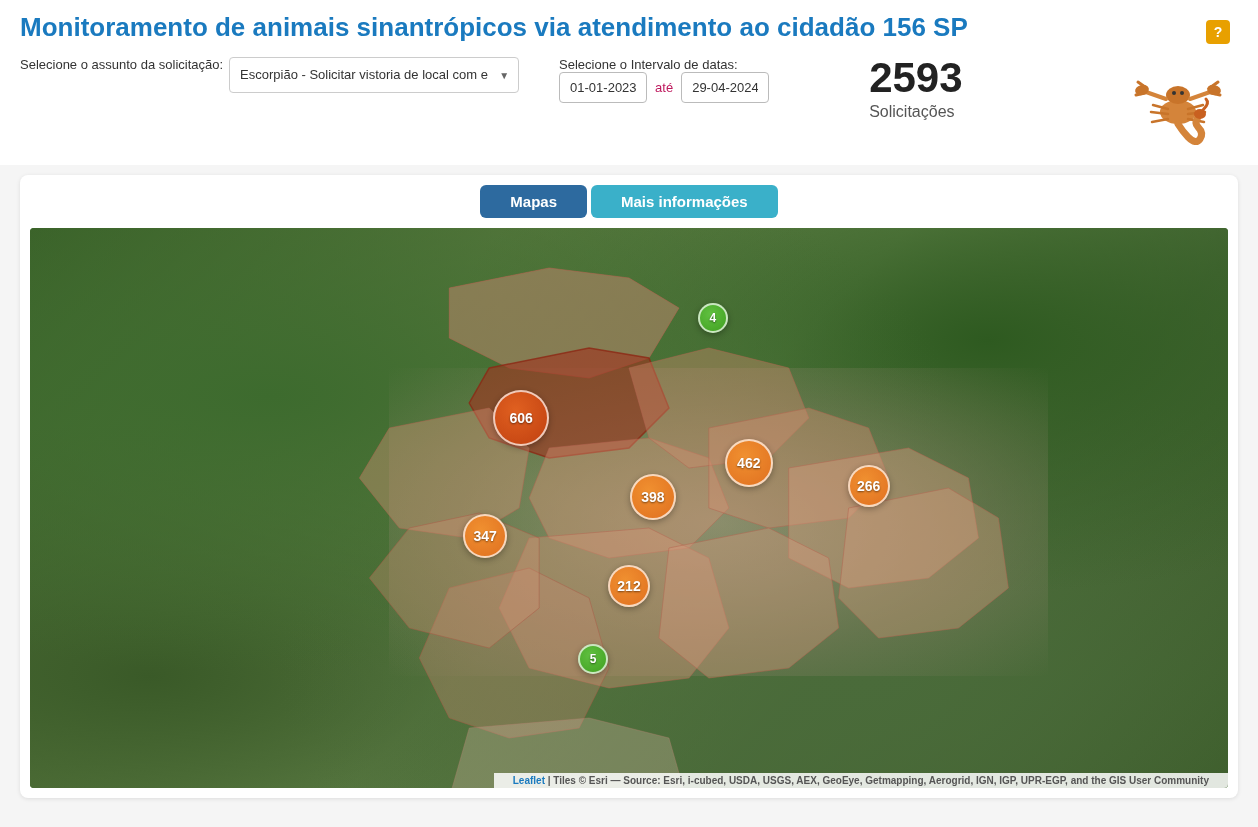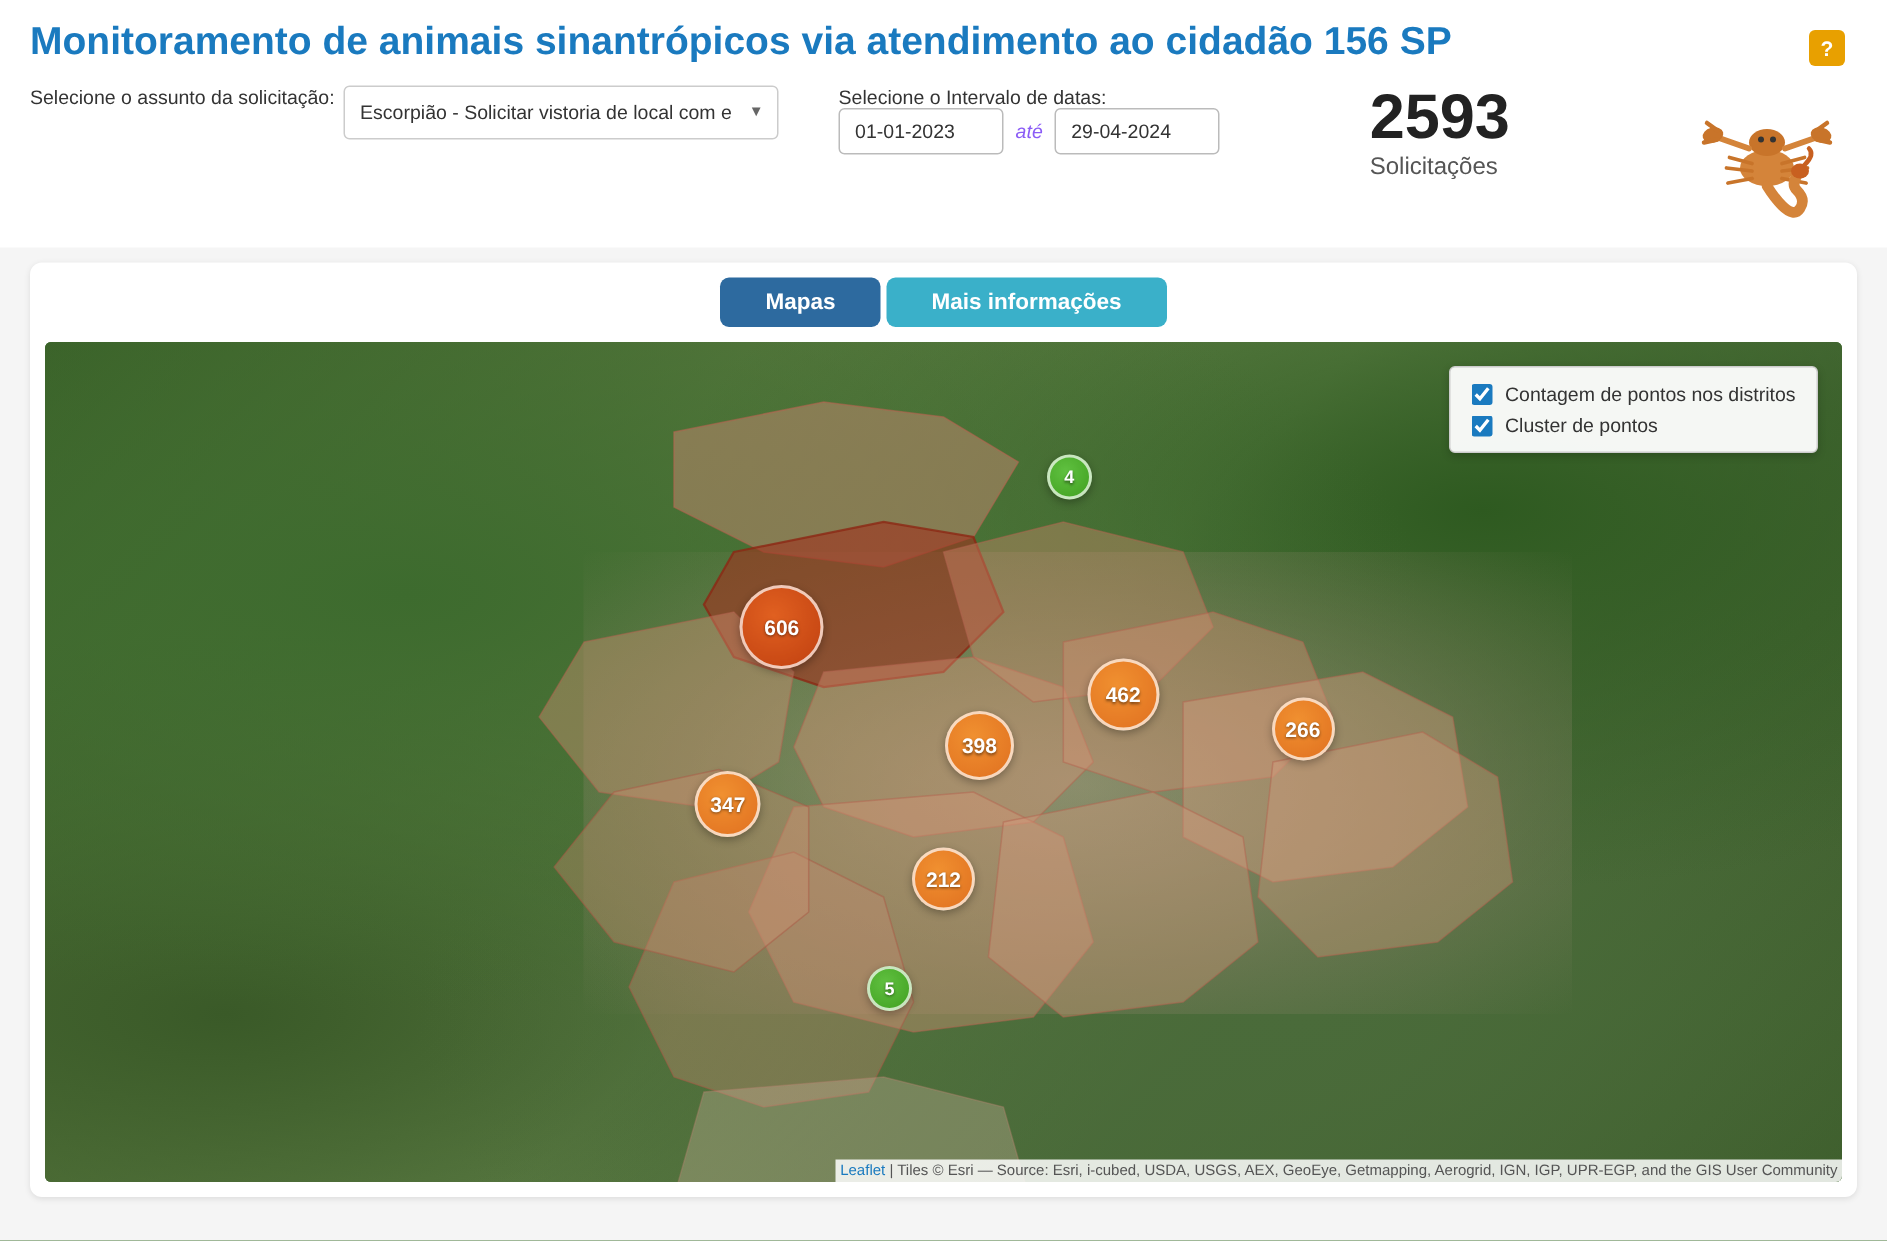--- a/index.html
+++ b/index.html
@@ -78,29 +78,28 @@
       display: flex;
       align-items: center;
       gap: 8px;
     }
 
     .date-input {
       padding: 7px 10px;
       border: 1px solid #bbb;
       border-radius: 4px;
       font-size: 13px;
-      width: 110px;
+      width: 88px;
       color: #333;
       background: #fff;
     }
 
     .date-separator {
       font-size: 13px;
-      color: #8b5cf6;
-      font-style: italic;
+      color: #be185d;
     }
 
     .stats-group {
       display: flex;
       flex-direction: column;
       justify-content: center;
       margin-left: 60px;
     }
 
     .stats-number {
@@ -290,23 +289,24 @@
     .cluster-green {
       background: radial-gradient(circle at 40% 35%, #60c040, #40a020);
     }
 
     
     .map-attribution {
       position: absolute;
       bottom: 0;
       right: 0;
       background: rgba(255,255,255,0.85);
-      padding: 2px 3px;
+      padding: 2px 19px;
       font-size: 10px;
       color: #555;
+      font-weight: bold;
     }
 
     .attribution-link {
       color: #1a7abf;
       text-decoration: none;
     }
 
     .title-help-wrapper {
       position: relative;
       width: 100%;
@@ -428,30 +428,20 @@
           <div class="cluster-bubble cluster-orange-dark" style="width: 56px; height: 56px; top: 34%; left: 41%; font-size: 14px; position: absolute; transform: translate(-50%, -50%);">606</div>
           <div class="cluster-bubble cluster-orange" style="width: 48px; height: 48px; top: 42%; left: 60%; font-size: 14px; position: absolute; transform: translate(-50%, -50%);">462</div>
           <div class="cluster-bubble cluster-orange" style="width: 46px; height: 46px; top: 48%; left: 52%; font-size: 14px; position: absolute; transform: translate(-50%, -50%);">398</div>
           <div class="cluster-bubble cluster-orange" style="width: 44px; height: 44px; top: 55%; left: 38%; font-size: 14px; position: absolute; transform: translate(-50%, -50%);">347</div>
           <div class="cluster-bubble cluster-orange" style="width: 42px; height: 42px; top: 46%; left: 70%; font-size: 14px; position: absolute; transform: translate(-50%, -50%);">266</div>
           <div class="cluster-bubble cluster-orange" style="width: 42px; height: 42px; top: 64%; left: 50%; font-size: 14px; position: absolute; transform: translate(-50%, -50%); text-align: center;">212</div>
           <div class="cluster-bubble cluster-green" style="width: 30px; height: 30px; top: 16%; left: 57%; font-size: 12px; position: absolute; transform: translate(-50%, -50%);">4</div>
           <div class="cluster-bubble cluster-green" style="width: 30px; height: 30px; top: 77%; left: 47%; font-size: 12px; position: absolute; transform: translate(-50%, -50%);">5</div>
         </div>
 
-      <div class="map-legend">
-        <div class="legend-item">
-          <input type="checkbox" class="legend-checkbox" checked="" style="">
-          <span class="legend-label">Contagem de pontos nos distritos</span>
-        </div>
-        <div class="legend-item">
-          <input type="checkbox" class="legend-checkbox" checked="" style="">
-          <span class="legend-label">Cluster de pontos</span>
-        </div>
-      </div>
 
       <div class="map-attribution">
         <a class="attribution-link" href="#">Leaflet</a>
         <span> | Tiles © Esri — Source: Esri, i-cubed, USDA, USGS, AEX, GeoEye, Getmapping, Aerogrid, IGN, IGP, UPR-EGP, and the GIS User Community</span>
       </div>
     </div>
   </div>
 </div>
 
 </body></html>

